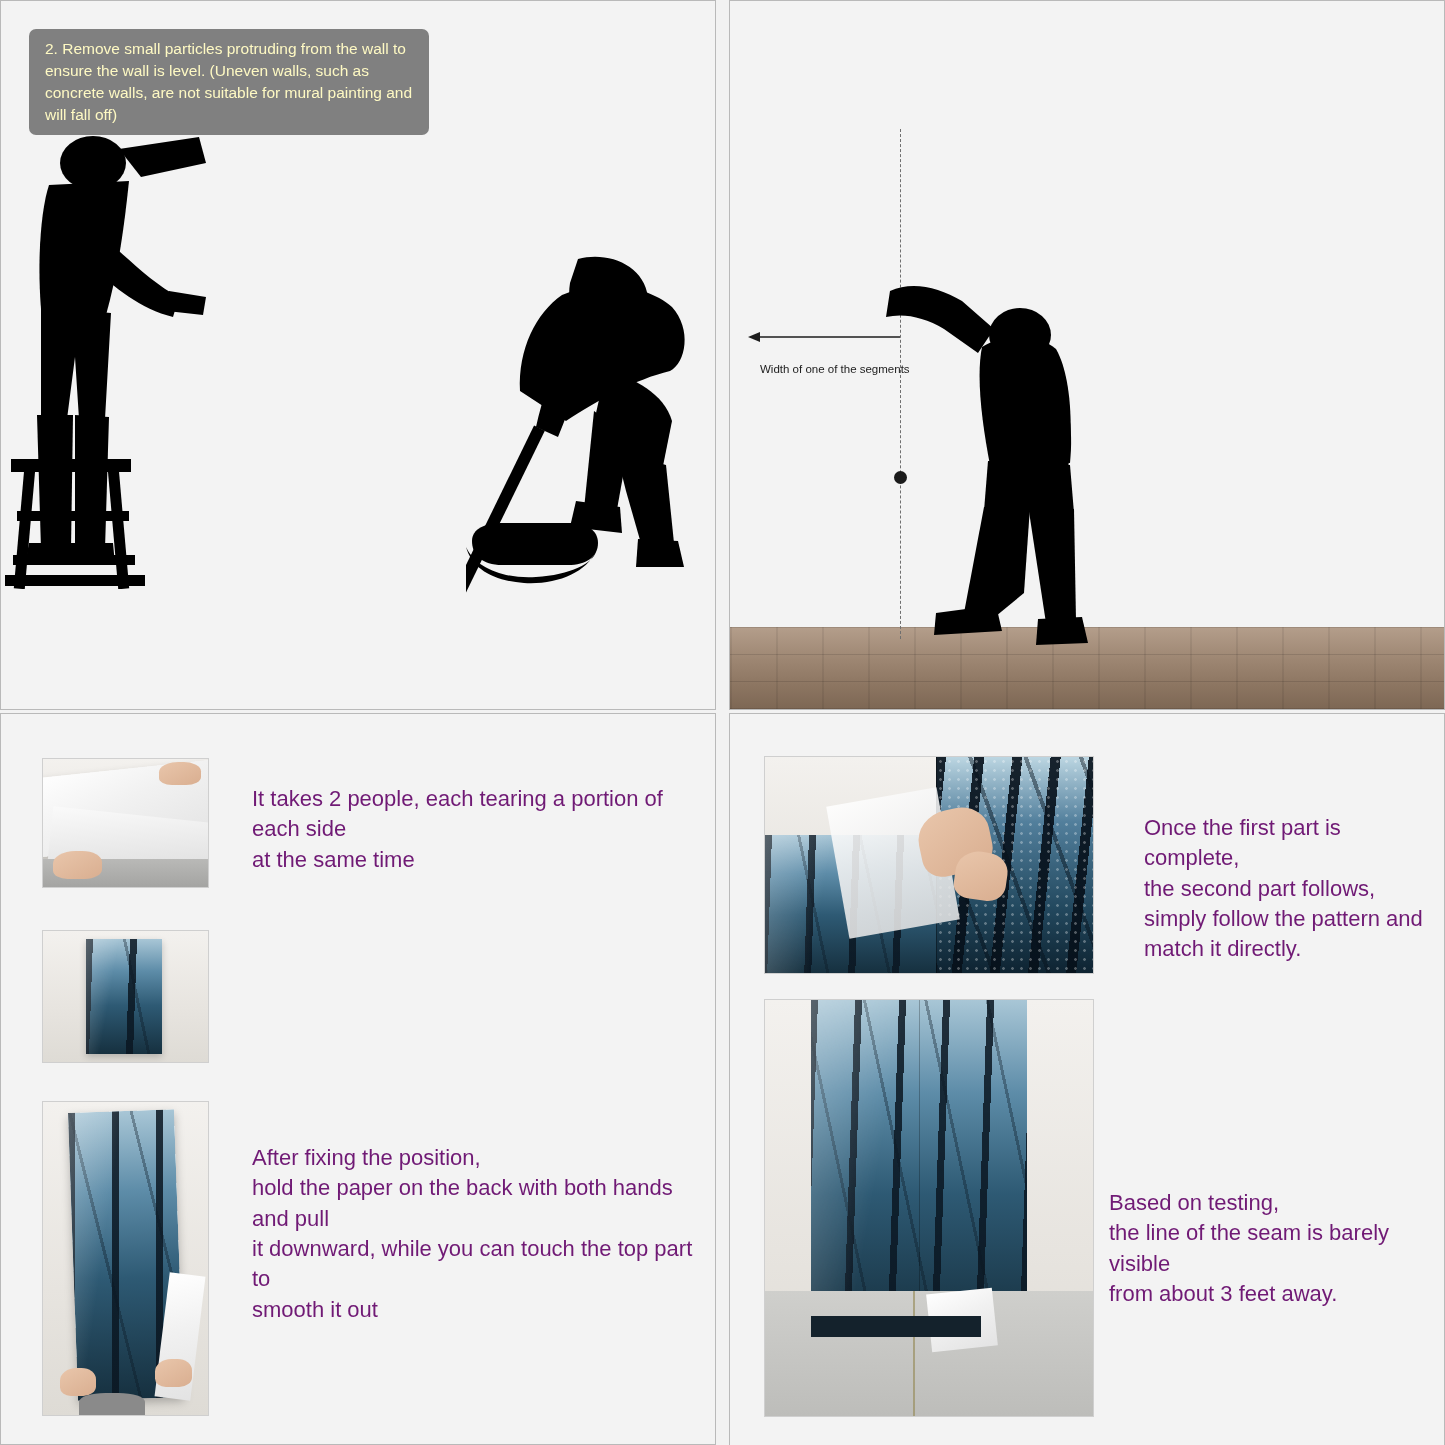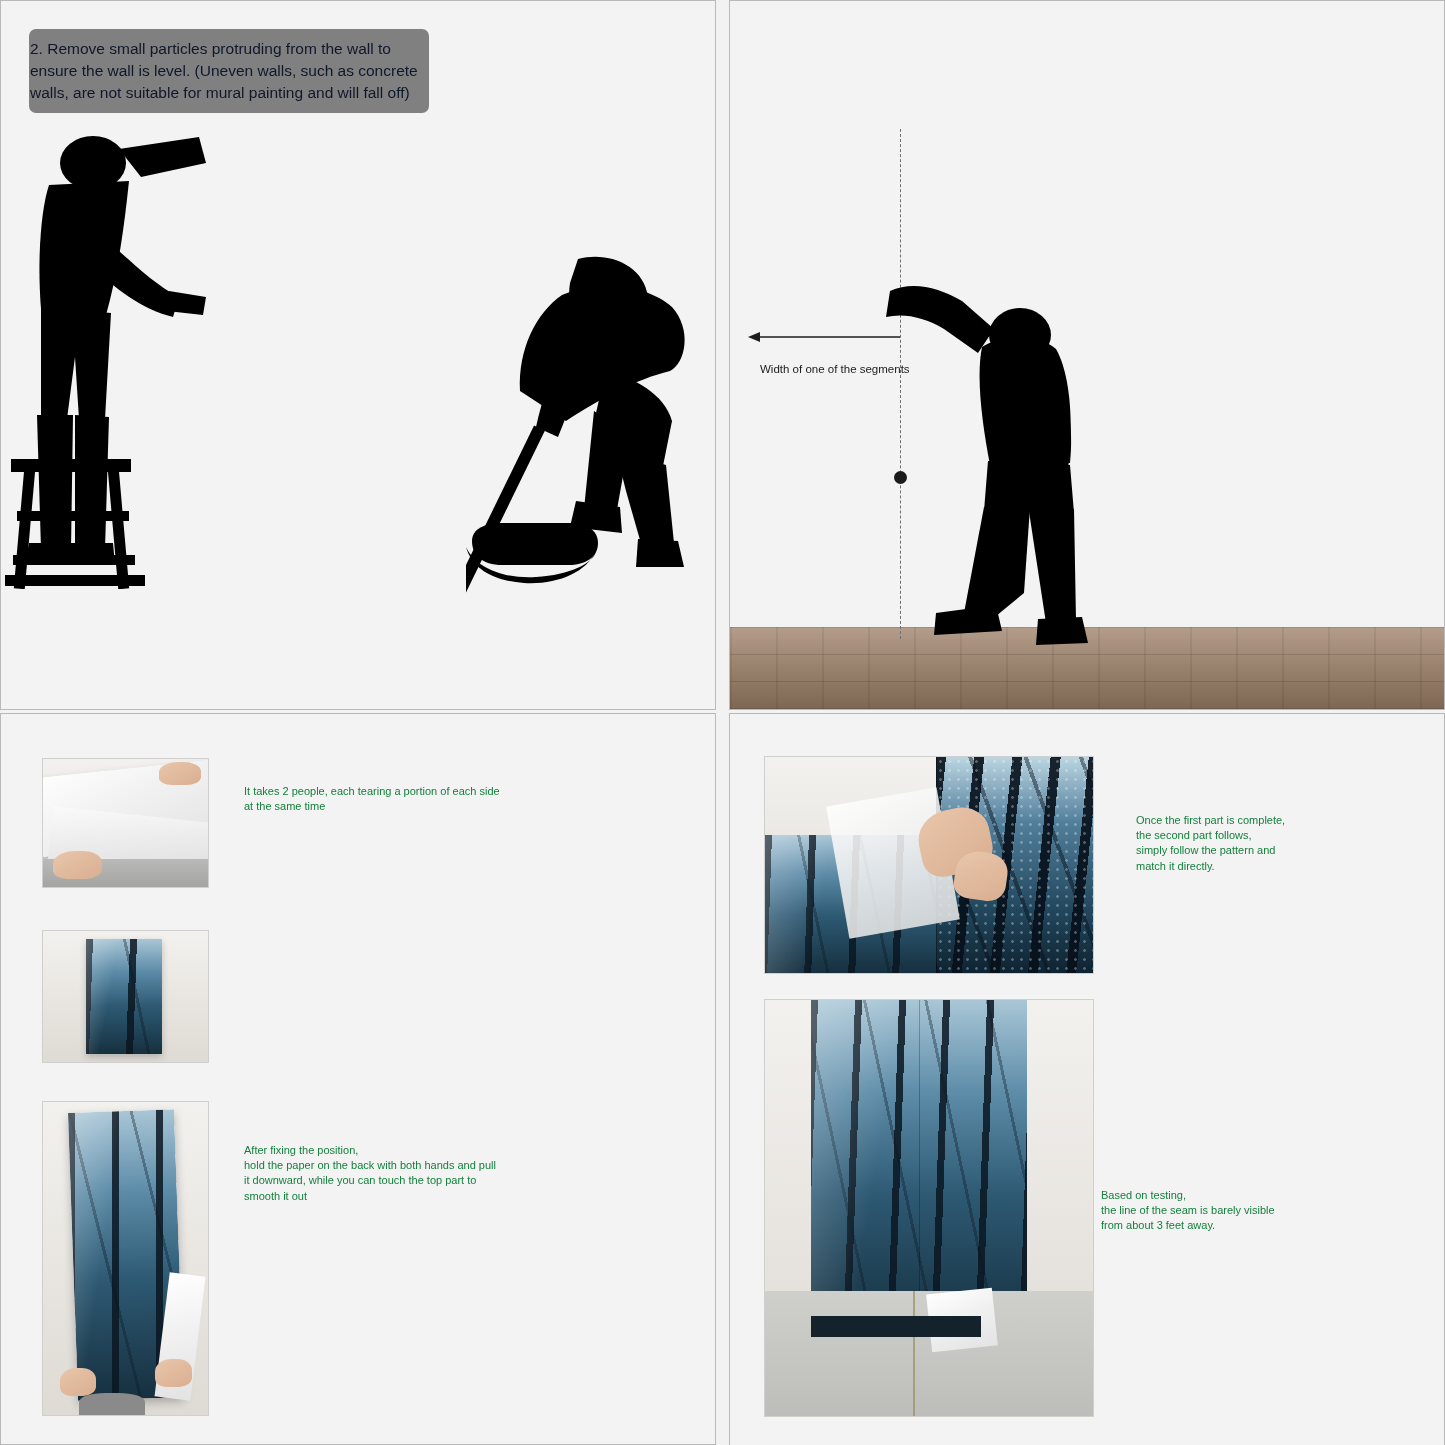--- a/index.html
+++ b/index.html
@@ -31,25 +31,25 @@
   }
   #quad-tl { left: 0px;   top: 0px;   width: 716px; height: 710px; }
   #quad-tr { left: 729px; top: 0px;   width: 716px; height: 710px; }
   #quad-bl { left: 0px;   top: 713px; width: 716px; height: 732px; }
   #quad-br { left: 729px; top: 713px; width: 716px; height: 760px; }
 
   
   .callout {
     position: absolute;
     background: #808080;
-    color: #0f172a;
+    color: #fef9c3;
     border-radius: 7px;
     font-size: 15.5px;
     line-height: 1.42;
-    padding: 9px 1px;
+    padding: 9px 16px;
     box-sizing: border-box;
     white-space: pre-line;
   }
 
   #callout-step2 { left: 28px;  top: 28px;  width: 400px; }
   #callout-step3 { left: 173px; top: 345px; width: 392px; padding-top: 28px; padding-bottom: 28px; }
   #callout-step4 { left: 951px; top: 163px; width: 464px; }
 
   
   .sil { position: absolute; }
@@ -101,24 +101,25 @@
   .photo {
     position: absolute;
     box-sizing: border-box;
     border: 1px solid #cfcfcf;
     overflow: hidden;
     background: #ddd;
   }
 
   .cap {
     position: absolute;
-    font-size: 11px;
+    font-size: 22px;
     line-height: 1.38;
-    color: #15803d;
+    color: #701a75;
     white-space: pre-line;
+    margin-left: 8px;
   }
 
   
   .forest {
     position: absolute; inset: 0;
     background:
       linear-gradient(100deg, rgba(255,255,255,0.25) 0%, rgba(255,255,255,0) 35%),
       repeating-linear-gradient(92deg,
         rgba(10,22,33,0.85) 0px, rgba(10,22,33,0.85) 7px,
         rgba(255,255,255,0) 7px, rgba(255,255,255,0) 44px),

